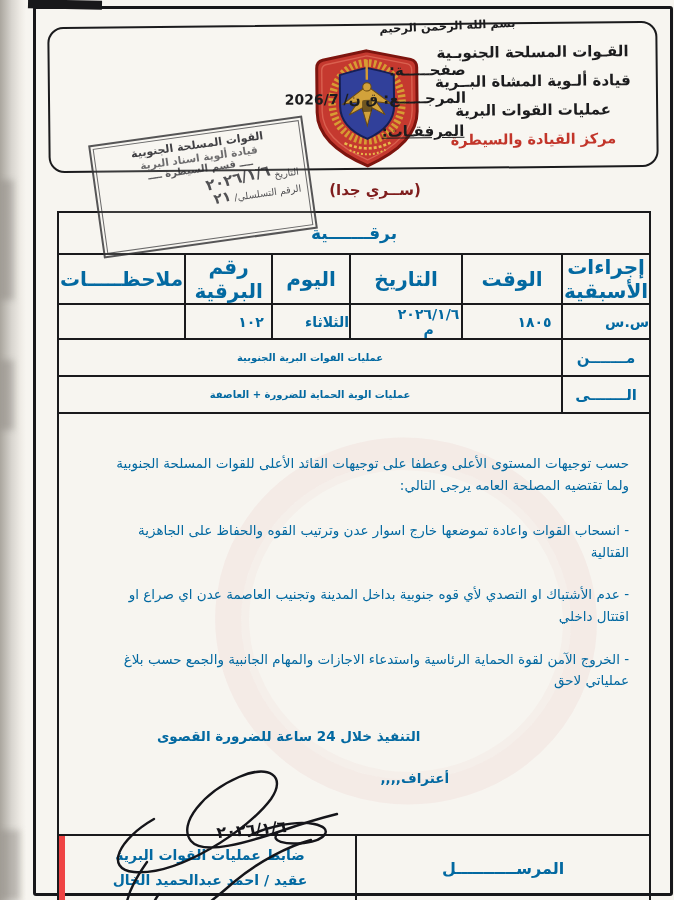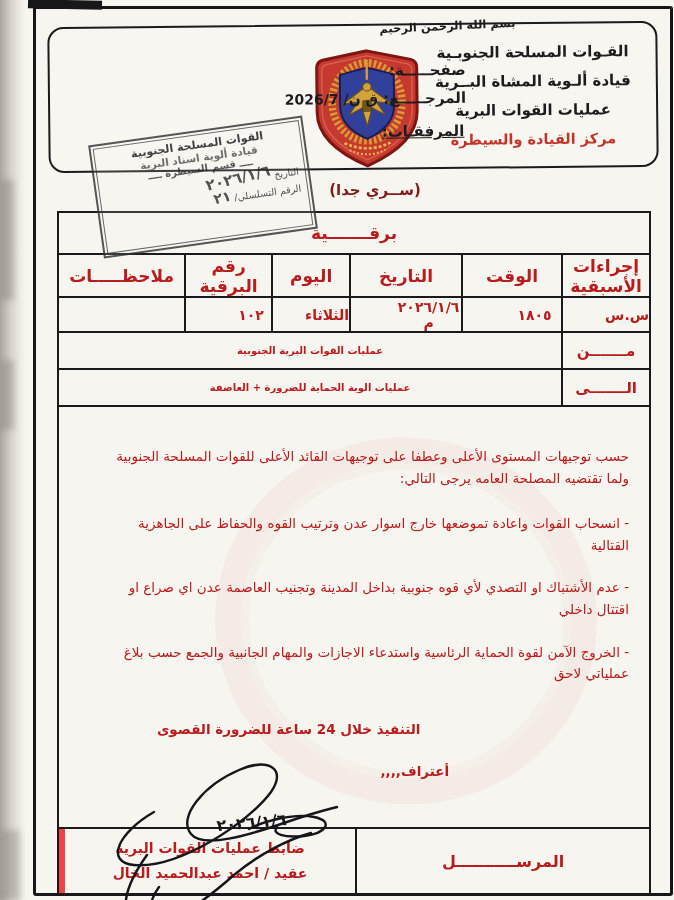--- a/index.html
+++ b/index.html
@@ -41,23 +41,23 @@
   .stamp-inner .s4,.stamp-inner .s5{font-size:9.5px;text-align:right;padding-right:6px;opacity:.9;}
   .hand{font-size:15px;font-weight:bold;display:inline-block;transform:rotate(-6deg);letter-spacing:1px;}
   .s5 .hand{font-size:14px;}
   
   .secret{position:absolute;left:287px;top:181px;width:176px;text-align:center;
     color:#7f1d1d;font-weight:bold;font-size:15px;z-index:2;}
   
   .tg{position:absolute;left:57px;top:211px;width:592px;border-collapse:collapse;
     table-layout:fixed;z-index:1;direction:rtl;}
   .tg td,.tg th{border:2px solid #1a1a1c;text-align:center;vertical-align:middle;
-    font-family:"DejaVu Sans",sans-serif;color:#b91c1c;padding:0;}
+    font-family:"DejaVu Sans",sans-serif;color:#0369a1;padding:0;}
   .title-row td{height:40px;font-size:17px;font-weight:bold;}
-  .head-row th{height:41px;font-size:17px;font-weight:bold;}
+  .head-row th{height:41px;font-size:20px;font-weight:bold;}
   .val-row td{height:33px;font-size:14px;font-weight:bold;padding-left:45px;}
   .ft-lbl{height:35px;font-size:15px;font-weight:bold;}
   .ft-val{font-size:10px;font-weight:bold;}
   .body-cell{height:420px;vertical-align:top;position:relative;}
   .body-text{direction:rtl;text-align:right;padding:16px 20px 0 38px;font-size:13.5px;line-height:1.6;}
   .body-text p{margin:0 0 21px 0;}
   .body-text .intro{margin-bottom:24px;}
   .body-text .exec{margin-top:34px;margin-left:60px;text-align:left;font-weight:bold;font-size:13.5px;}
   .body-text .closing{margin-top:16px;margin-right:180px;font-weight:bold;}
   .signature{position:absolute;left:40px;top:330px;width:330px;height:220px;z-index:5;overflow:visible;pointer-events:none;}

